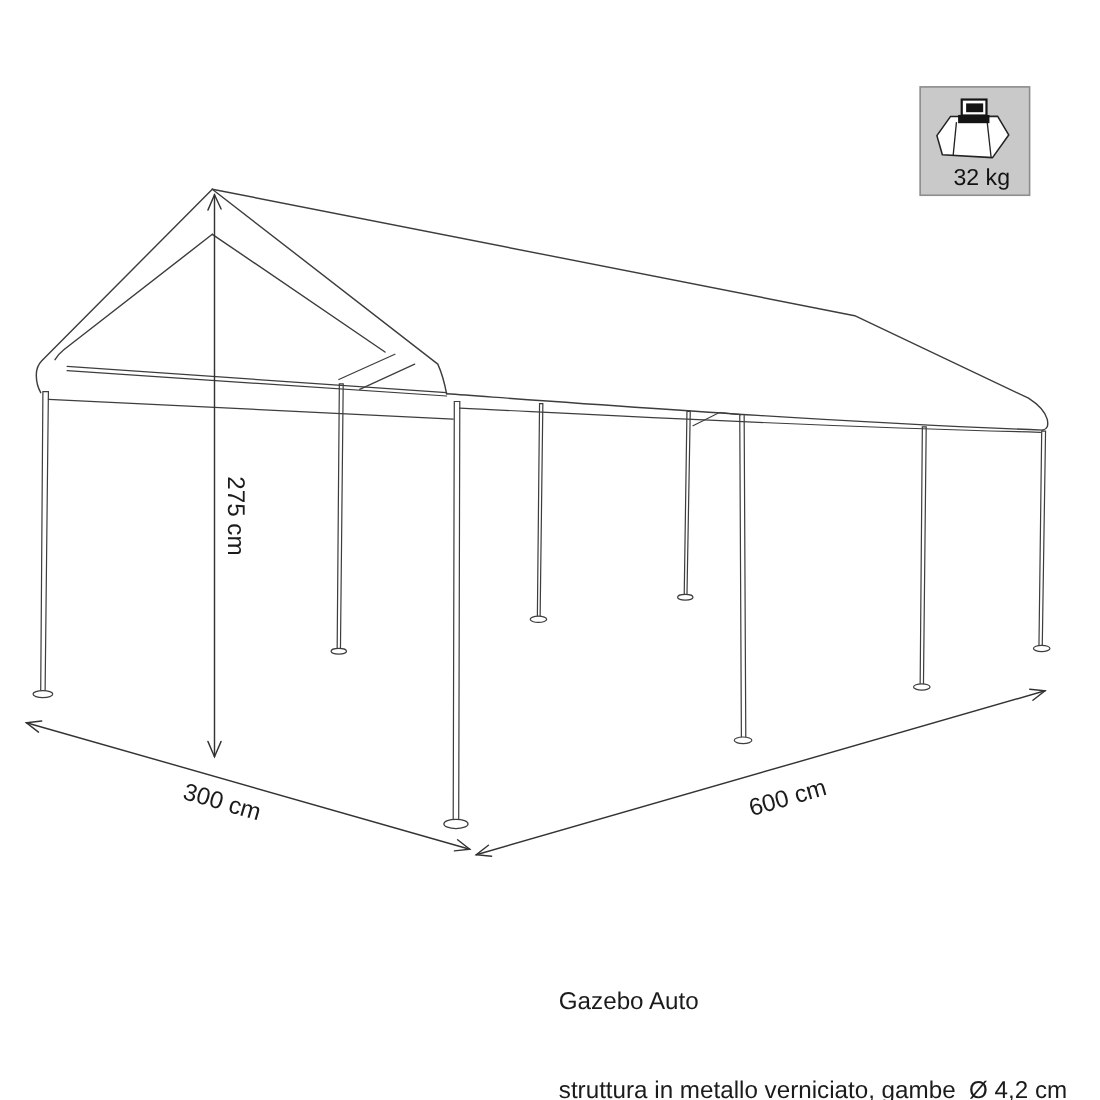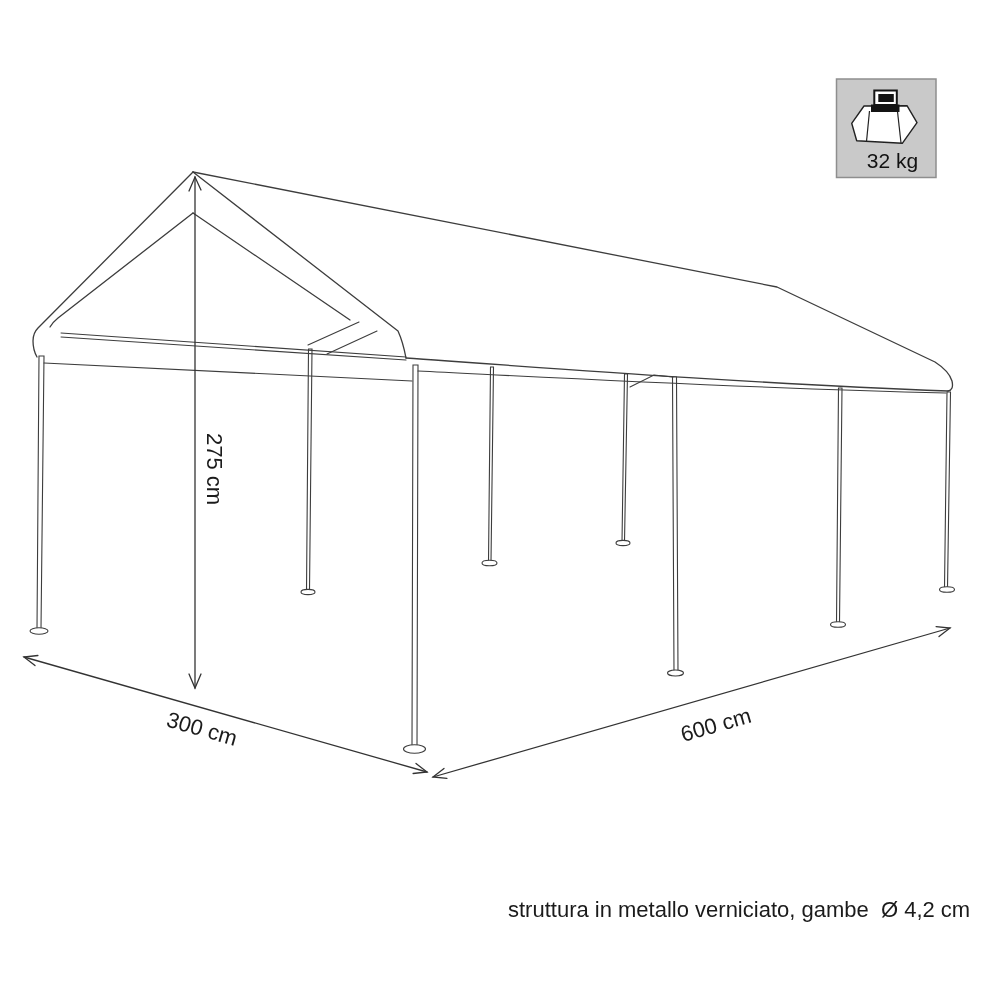--- a/index.html
+++ b/index.html
@@ -99,17 +99,18 @@
         <path fill="none" stroke="#222222" stroke-width="1.2" d="M897.5,111.5 L901,143"></path>
         <rect x="871" y="104.5" width="28.5" height="7.5" fill="#141414"></rect>
         <rect x="874.3" y="90.5" width="22.5" height="14.5" fill="#ffffff" stroke="#141414" stroke-width="2"></rect>
         <rect x="878.3" y="94" width="15.5" height="8" fill="#141414"></rect>
       </g>
       <text class="badge-label" x="892.5" y="168" text-anchor="middle">32 kg</text>
     </g>
   </svg>
 
   <div class="caption">
+    <div>Gazebo Auto</div>
     <div>struttura in metallo verniciato, gambe  Ø 4,2 cm</div>
     
   </div>
 
 </div>
 
 </body></html>

